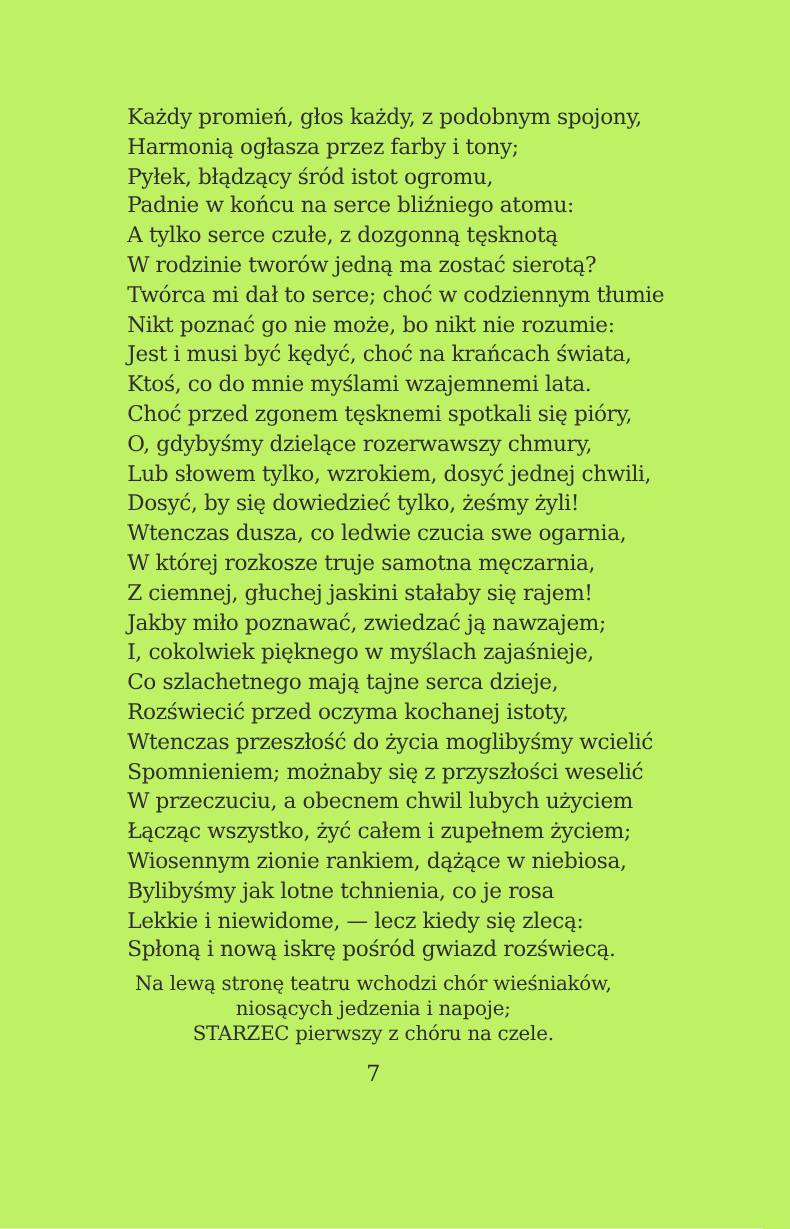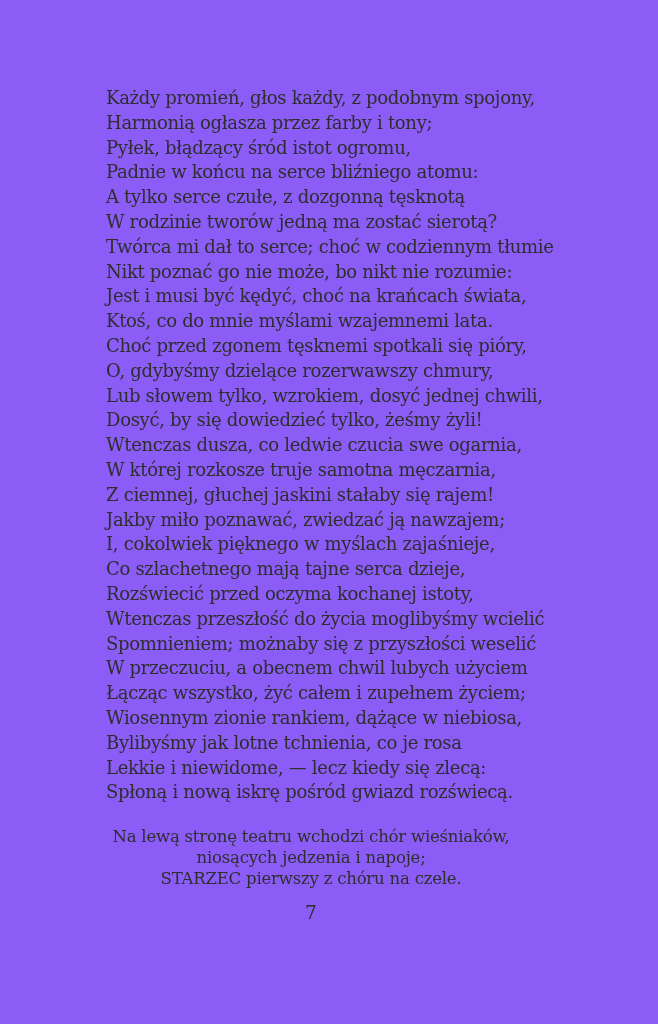--- a/index.html
+++ b/index.html
@@ -4,42 +4,42 @@
 <style>
   html, body {
     margin: 0;
     padding: 0;
     background: #ffffff;
   }
   .book-page {
     position: relative;
     width: 658px;
     height: 1024px;
-    background: #8b5cf6;
+    background: #bef264;
     color: #2e2e2e;
     font-family: "DejaVu Serif", "Liberation Serif", serif;
     overflow: hidden;
   }
   .page-content {
     position: absolute;
     left: 106px;
     top: 86px;
     width: 410px;
   }
   .poem {
     text-align: left;
   }
   .poem-line {
     font-size: 18px;
     line-height: 24.8px;
     letter-spacing: -0.3px;
     white-space: nowrap;
   }
   .stage-direction {
-    margin-top: 21px;
+    margin-top: 4px;
     text-align: center;
   }
   .stage-line {
     font-size: 16.5px;
     line-height: 21px;
     letter-spacing: -0.2px;
   }
   .page-number {
     margin-top: 13px;
     text-align: center;

